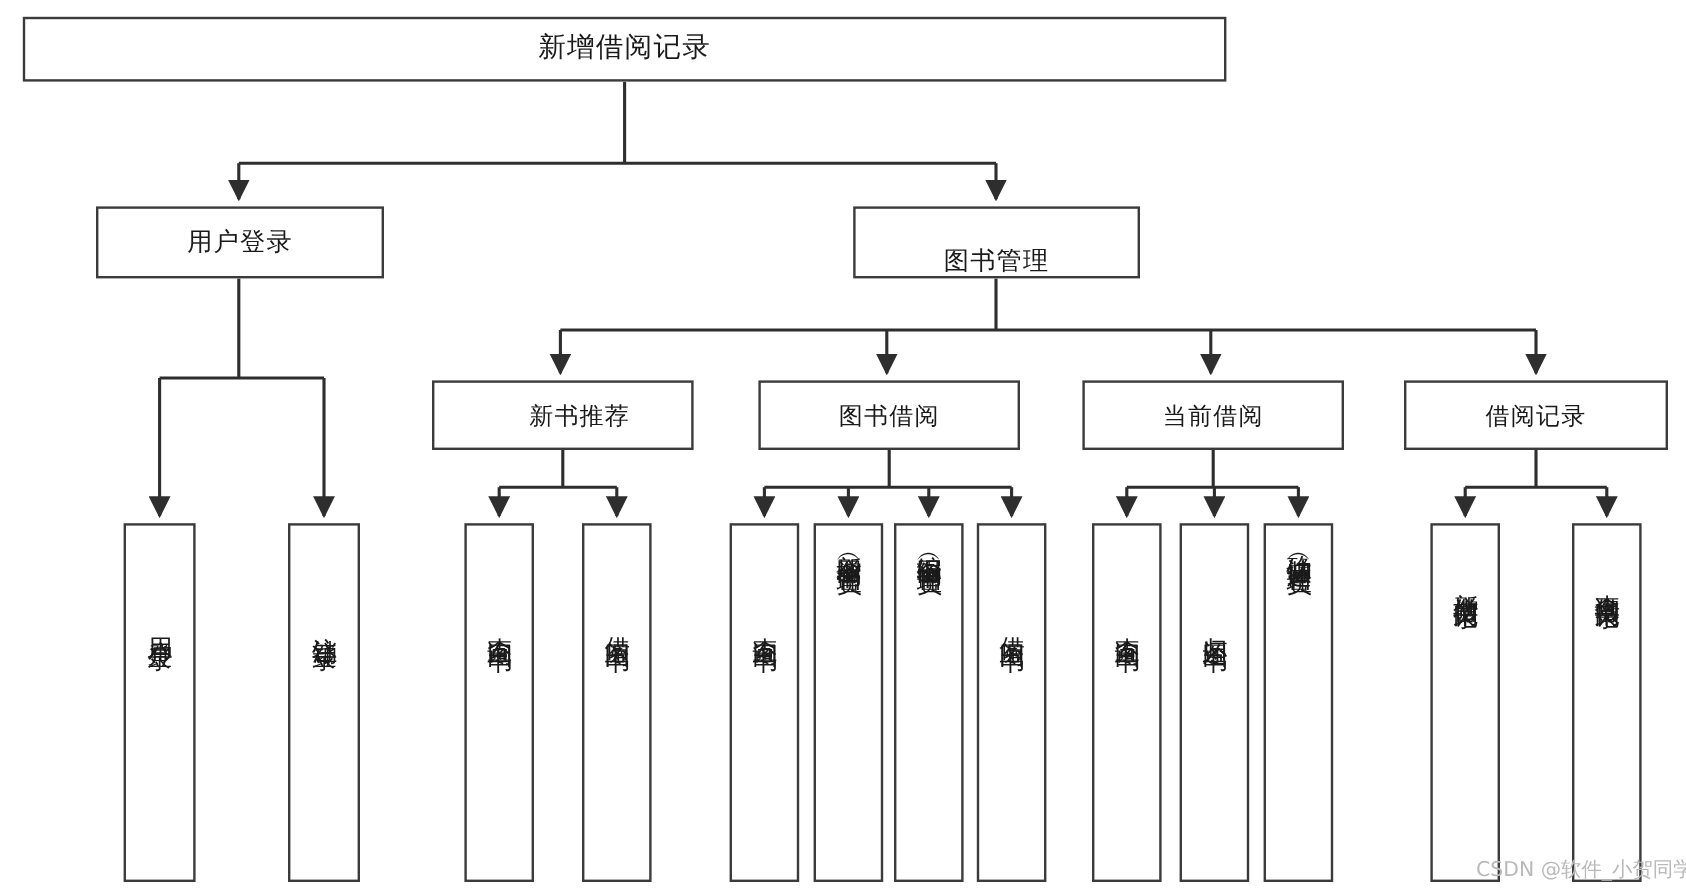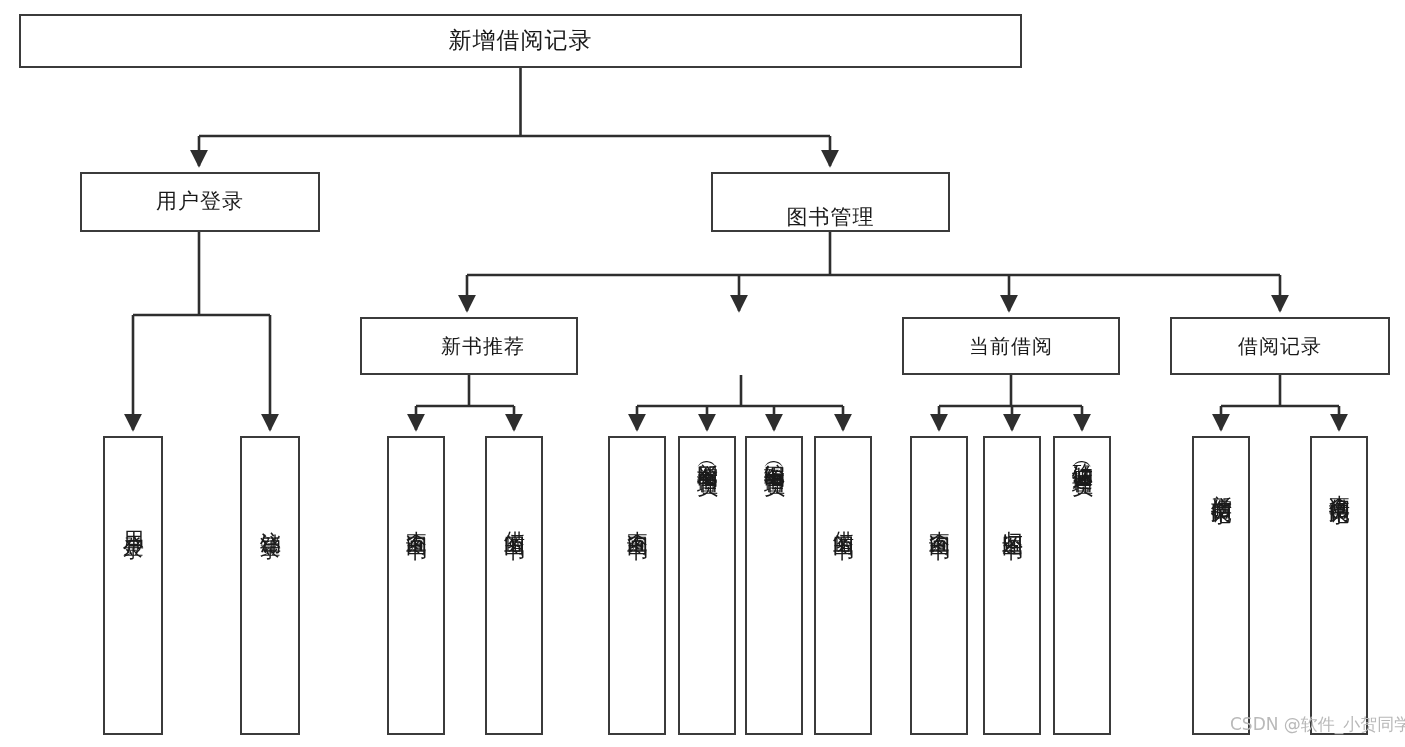--- a/index.html
+++ b/index.html
@@ -149,20 +149,23 @@
   <div class="node h2" style="left:80px; top:172px; width:240px; height:60px;">
     <span class="label">用户登录</span>
   </div>
   <div class="node h2" style="left:711px; top:172px; width:239px; height:60px;align-items:flex-end;">
     <span class="label">图书管理</span>
   </div>
 
   <div class="node h3" style="left:360px; top:317px; width:218px; height:58px;padding-left:28px;">
     <span class="label">新书推荐</span>
   </div>
+  <div class="node h3" style="left:632px; top:317px; width:218px; height:58px;">
+    <span class="label">图书借阅</span>
+  </div>
   <div class="node h3" style="left:1170px; top:317px; width:220px; height:58px;">
     <span class="label">借阅记录</span>
   </div>
   <div class="node h3" style="left:902px; top:317px; width:218px; height:58px;">
     <span class="label">当前借阅</span>
   </div>
 
   <div class="node leaf" style="left:103px; top:436px; width:60px; height:299px; padding-top:76px;">
     <span class="label">用户登录</span>
   </div>

